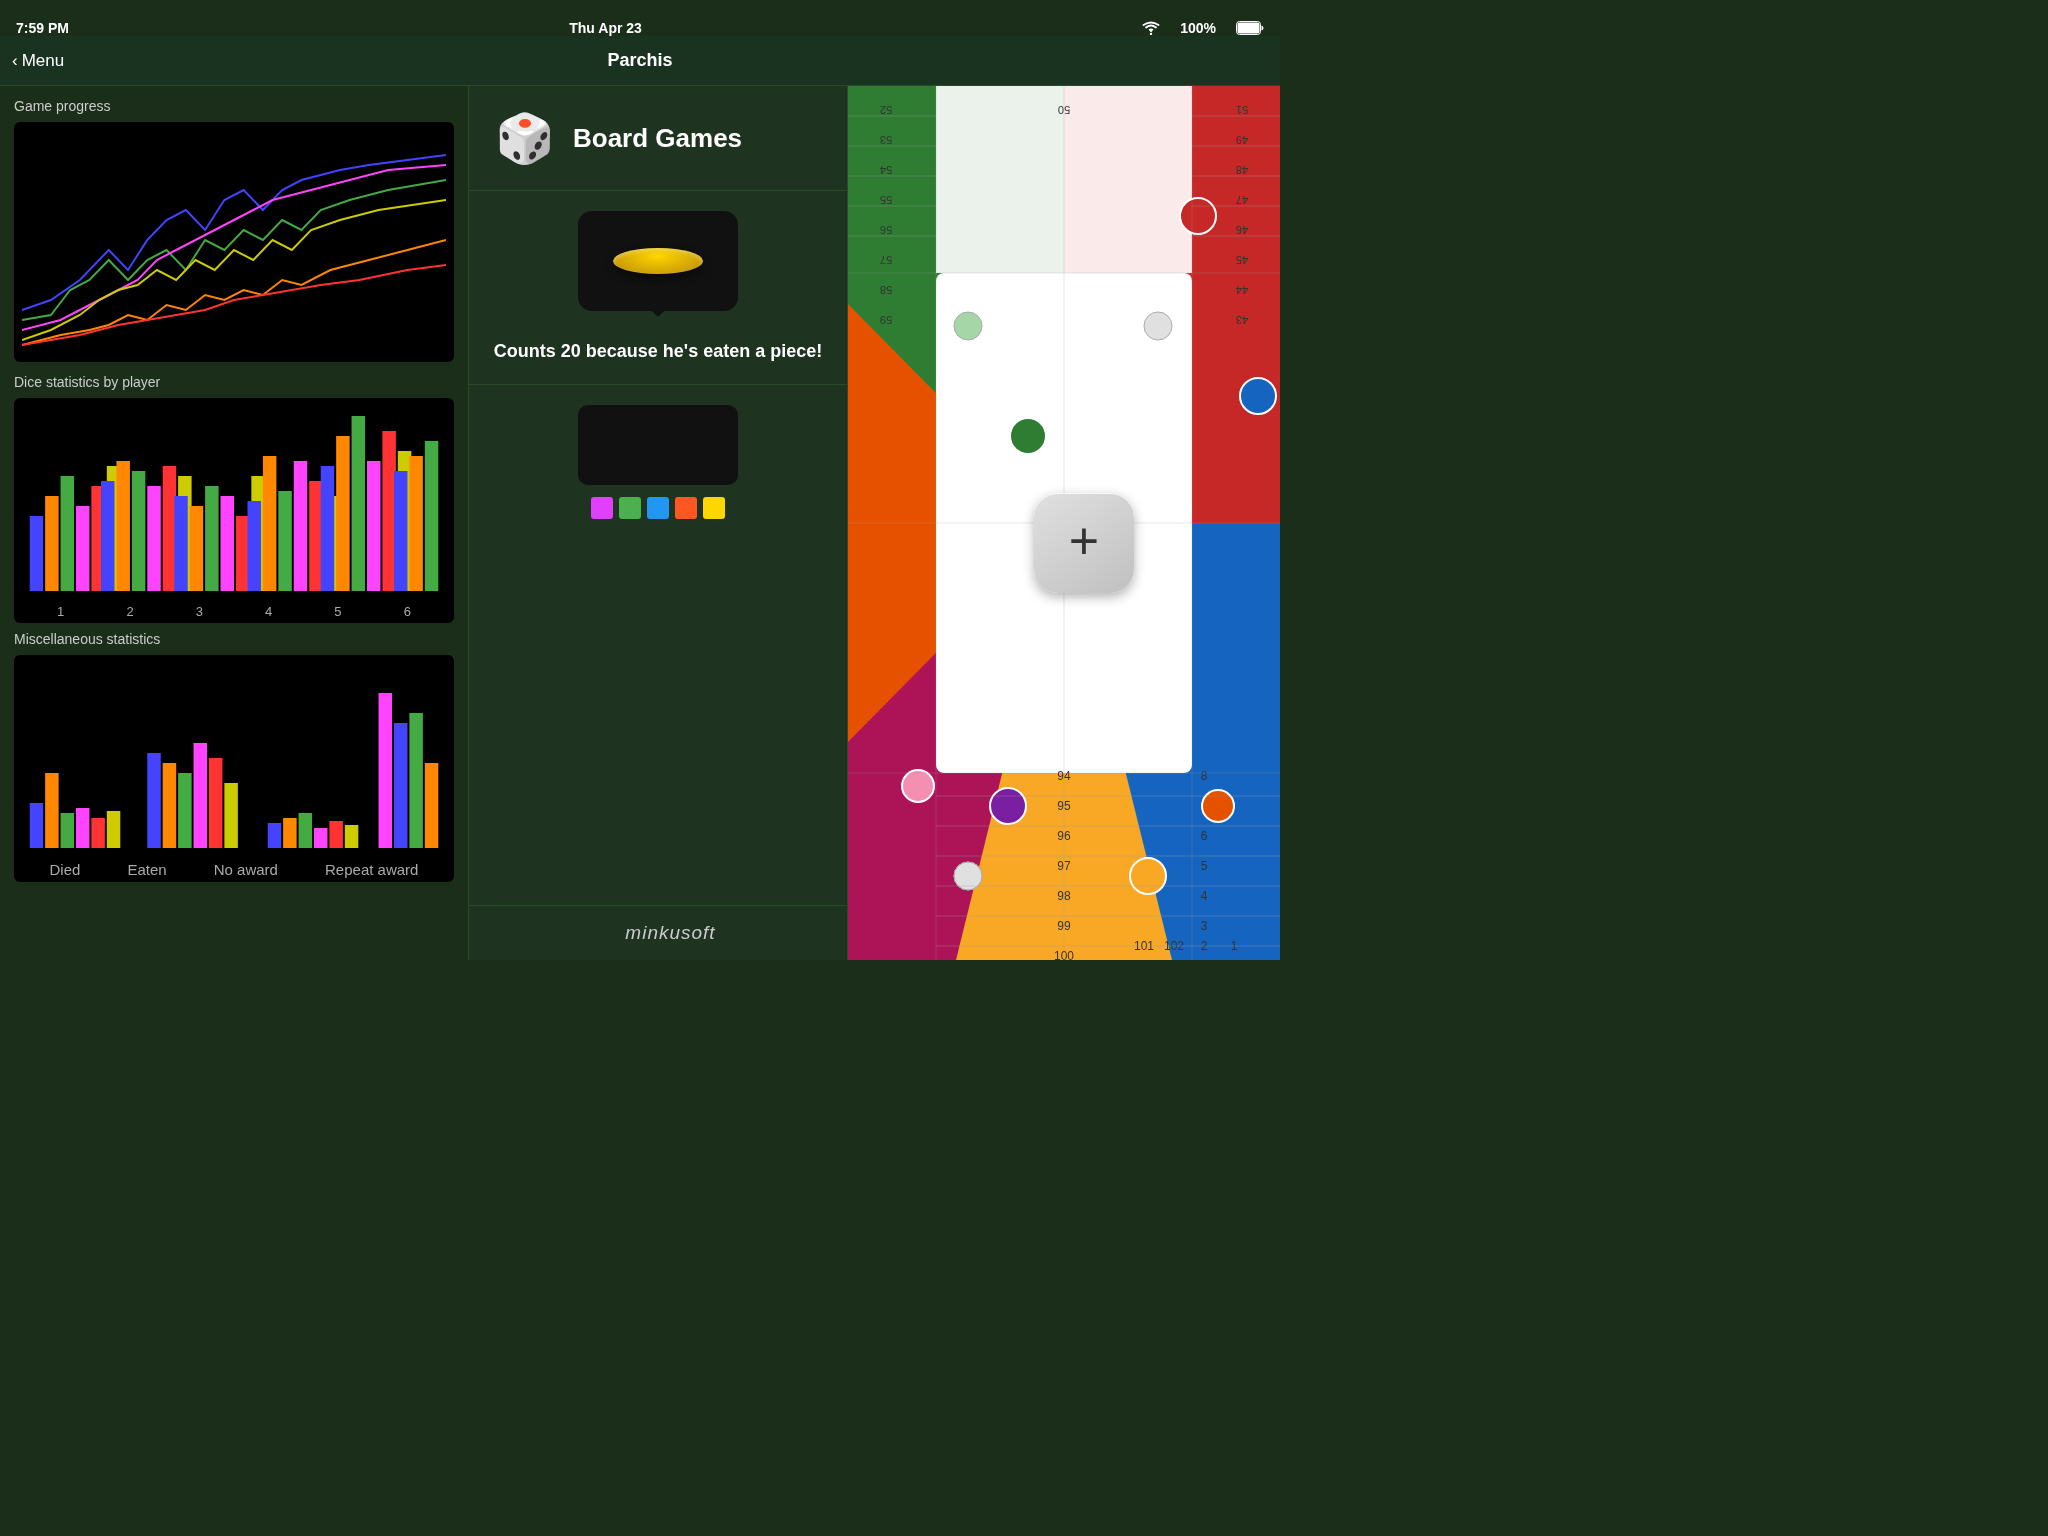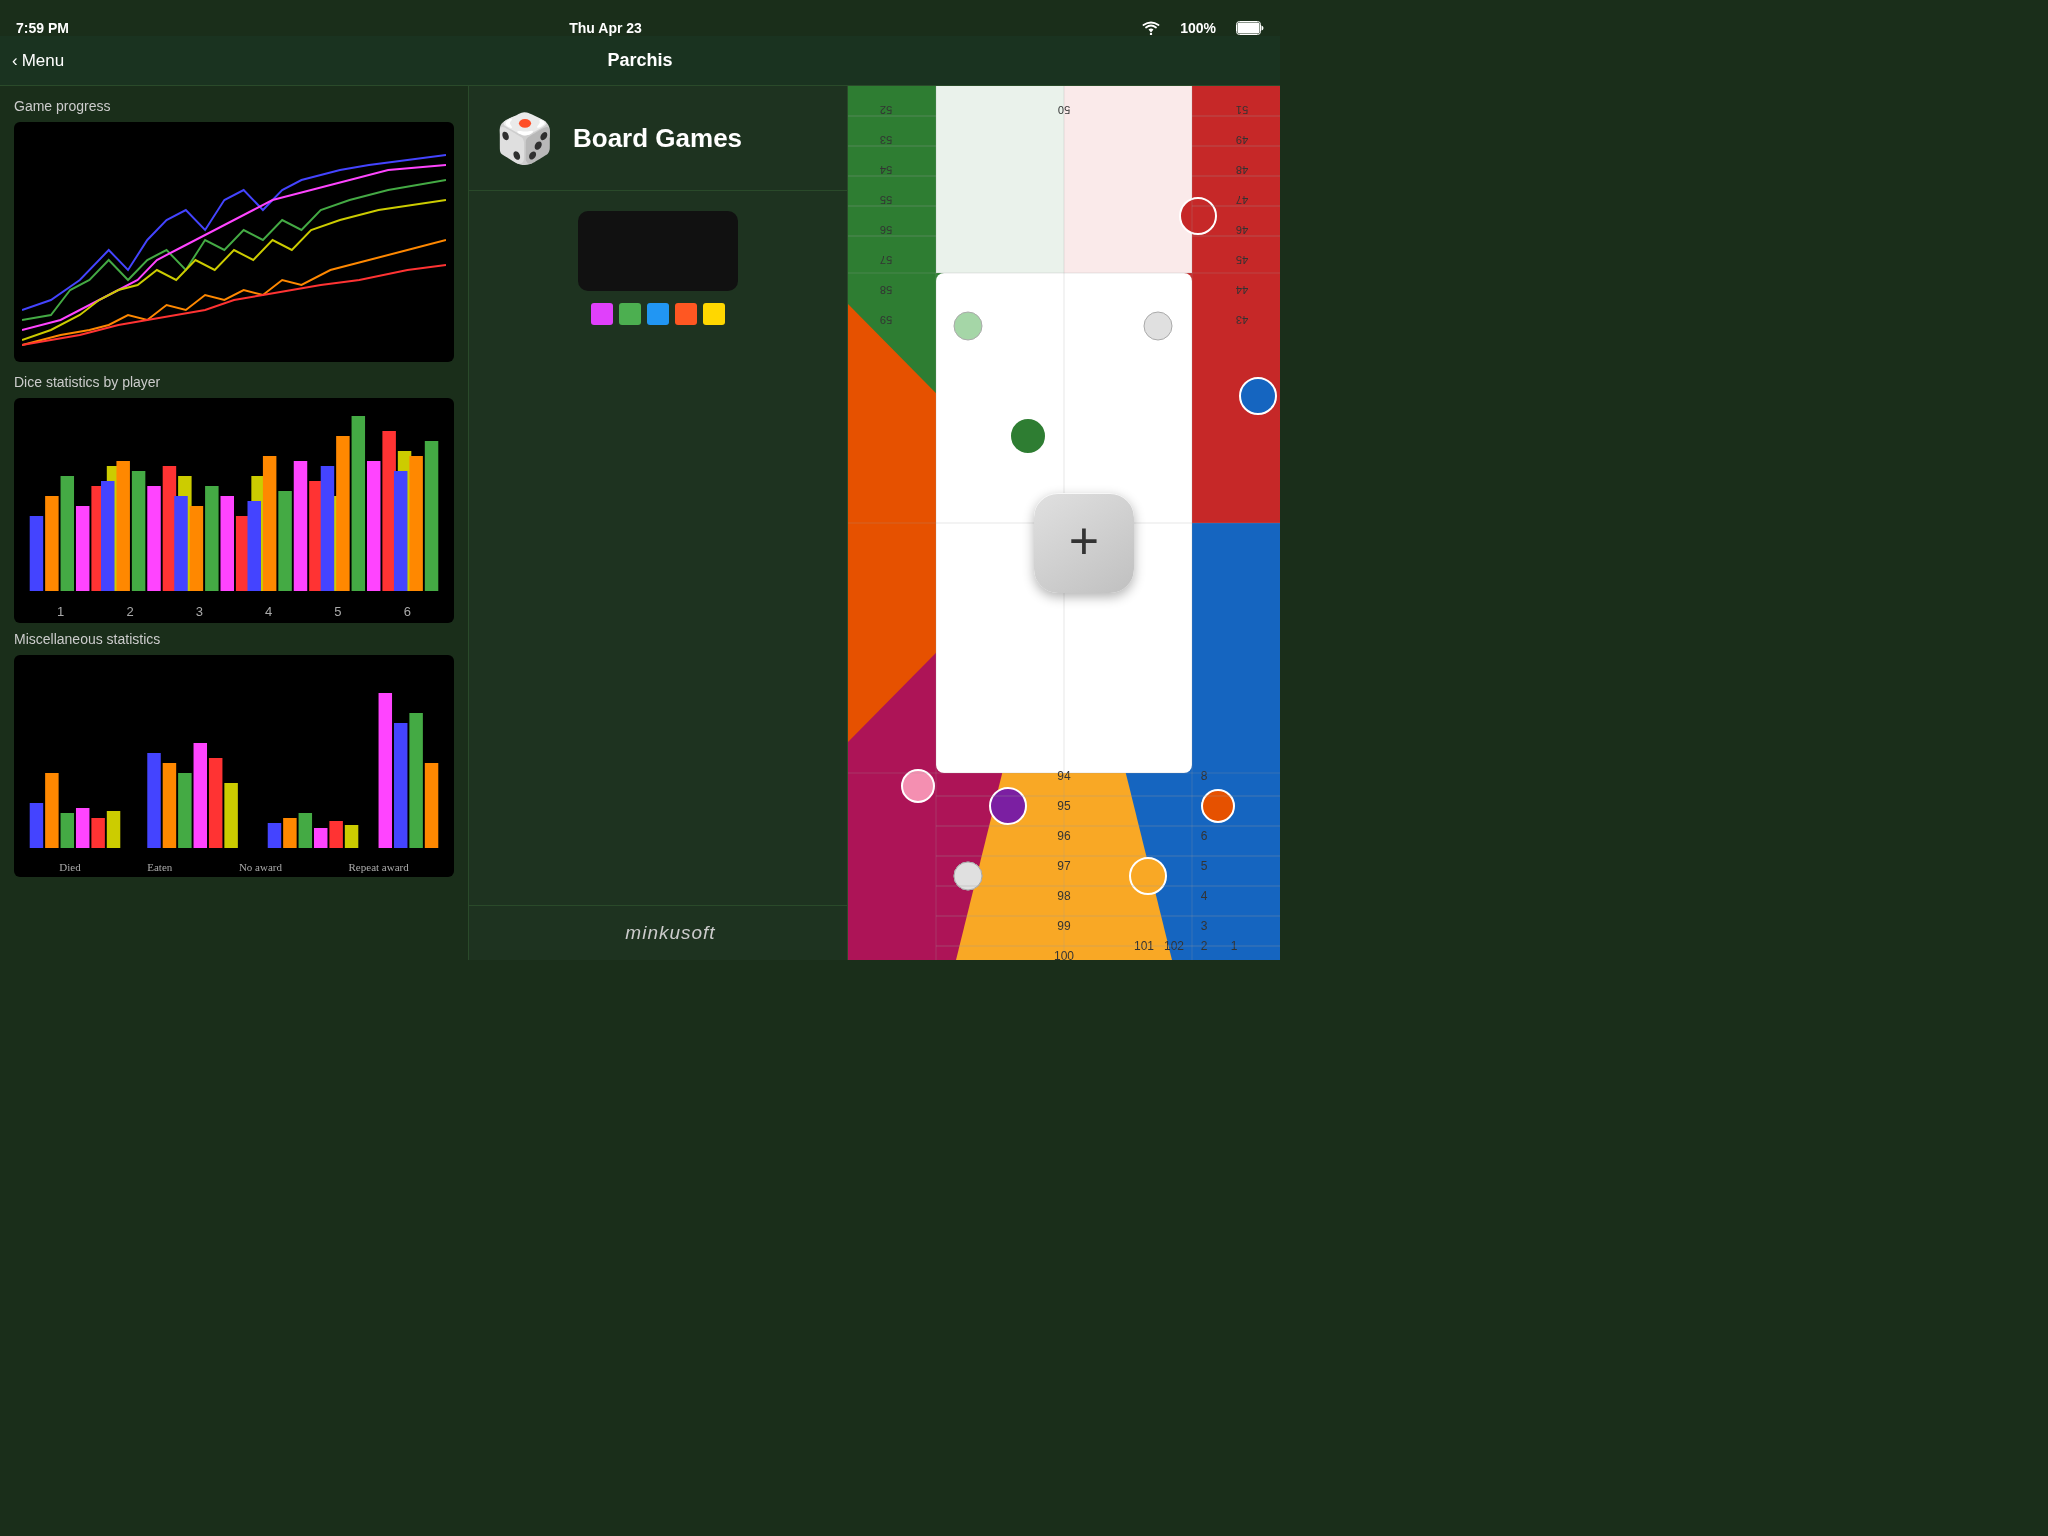--- a/index.html
+++ b/index.html
@@ -117,25 +117,24 @@
       border-radius: 6px;
       padding: 8px 8px 4px;
     }
     .misc-chart {
       width: 100%;
       height: 190px;
     }
     .misc-labels {
       display: flex;
       justify-content: space-around;
-      font-size: 11px;
+      font-size: 15px;
       color: #aaa;
       margin-top: 4px;
       padding: 0 4px;
-      font-family: Liberation Serif, serif;
     }
 
     
     .middle-panel {
       position: absolute;
       top: 86px;
       left: 468px;
       width: 380px;
       bottom: 0;
       background: #1e3320;
@@ -451,20 +450,26 @@
 </div>
 
 <div class="middle-panel">
   <div class="board-games-section">
     <div class="board-games-icon">
       <span style="font-size:48px">🎲</span>
     </div>
     <span class="board-games-text">Board Games</span>
   </div>
 
+  <div class="tooltip-section">
+    <div class="tooltip-bubble">
+      <div class="coin-shape"></div>
+    </div>
+    <div class="tooltip-text">Counts 20 because he's eaten a piece!</div>
+  </div>
 
   <div class="color-bar-section">
     <div class="small-chart-box"></div>
     <div class="color-dots">
       <div class="color-dot" style="background:#e040fb"></div>
       <div class="color-dot" style="background:#4caf50"></div>
       <div class="color-dot" style="background:#2196f3"></div>
       <div class="color-dot" style="background:#ff5722"></div>
       <div class="color-dot" style="background:#ffd700"></div>
     </div>

